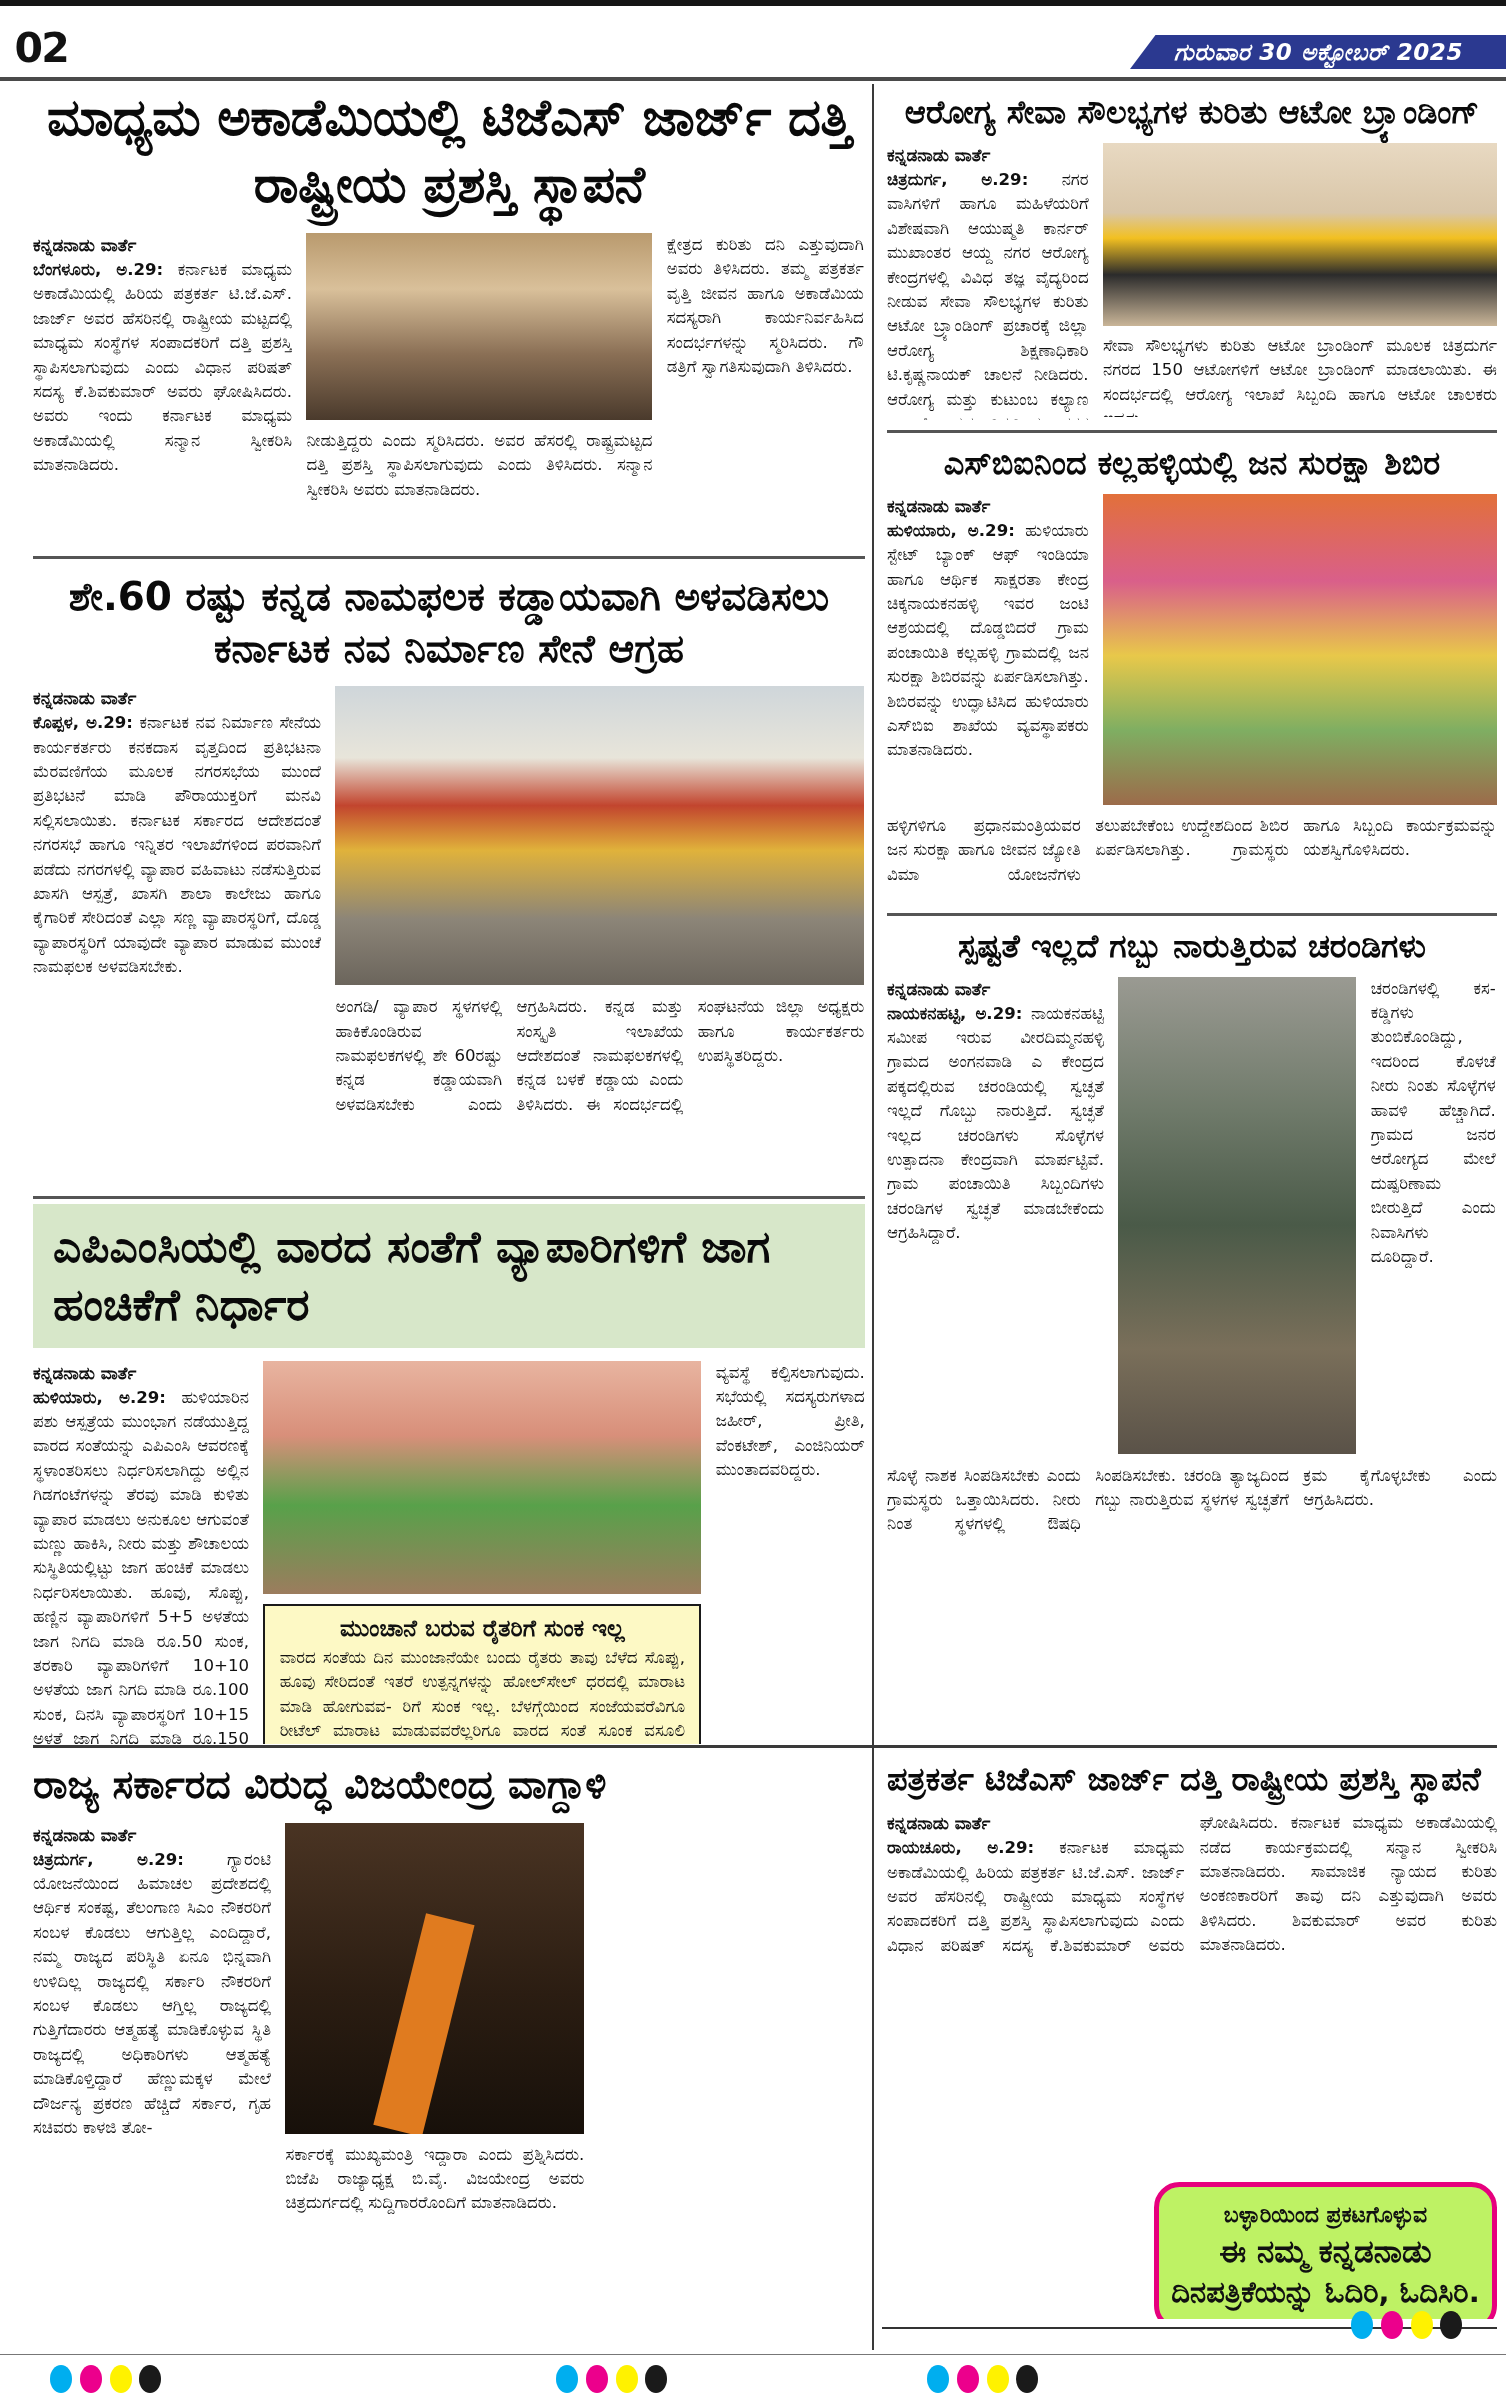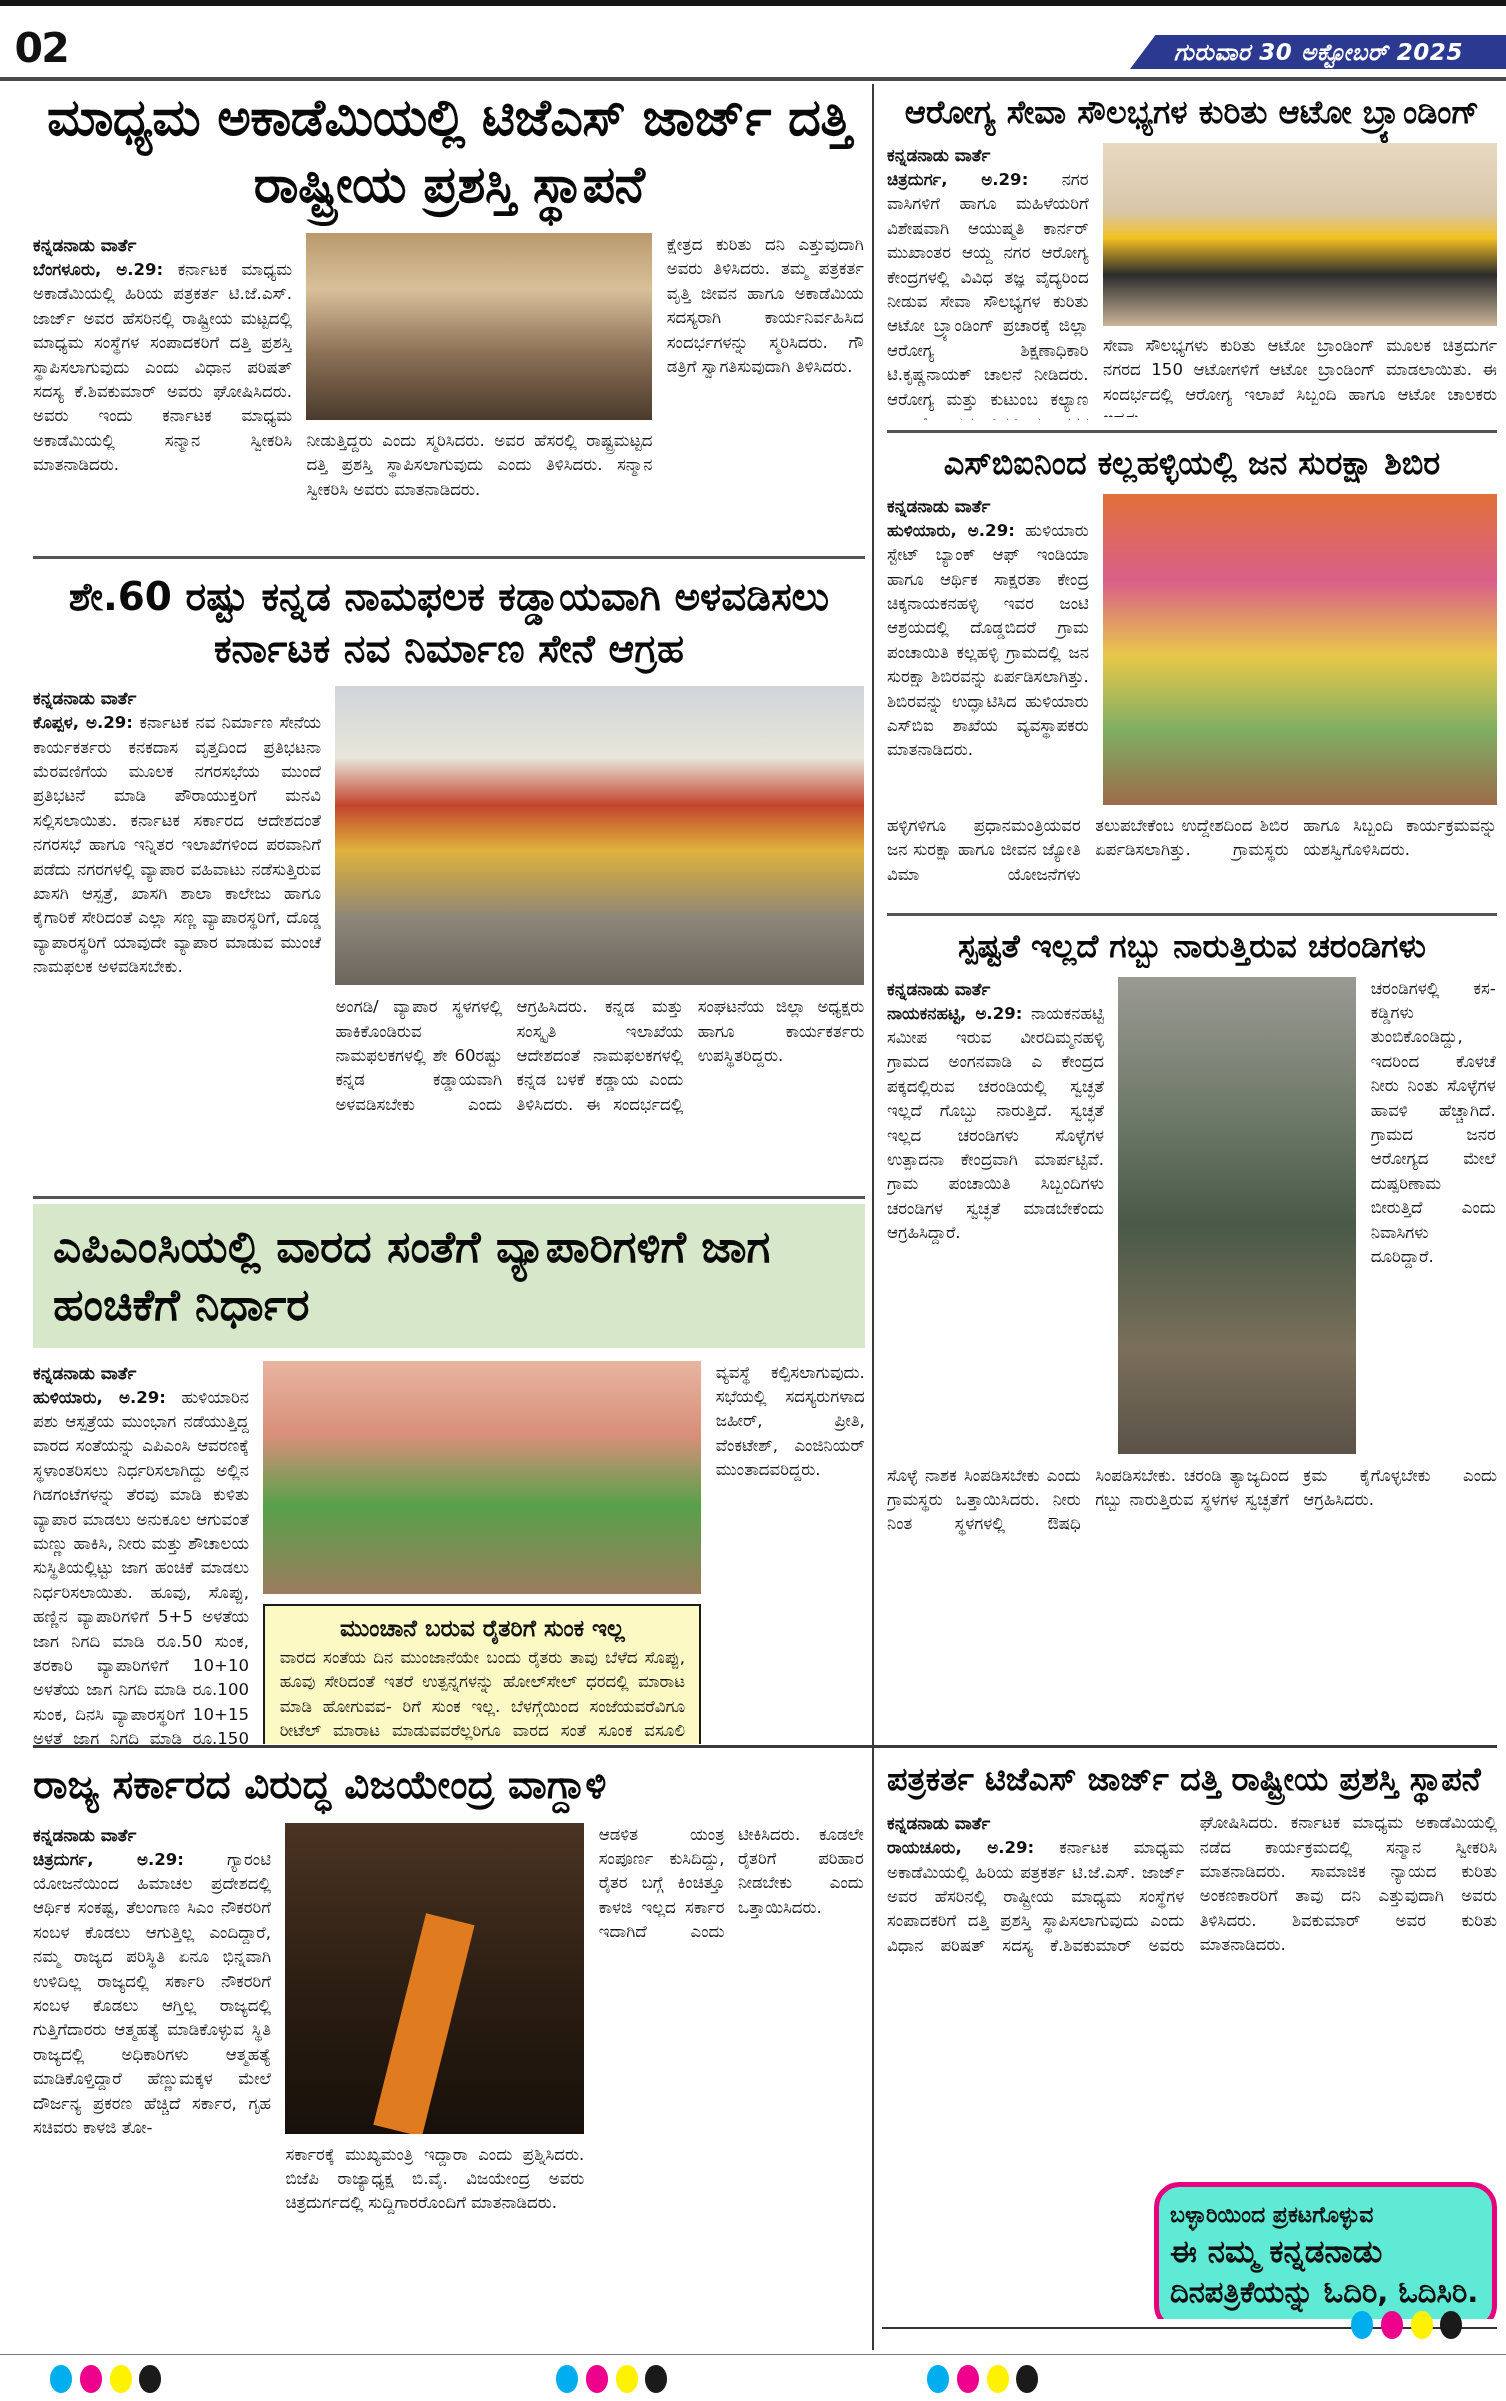--- a/index.html
+++ b/index.html
@@ -29,22 +29,22 @@
   .col{font-size:16.6px;line-height:1.47;text-align:justify;overflow:hidden;}
   .byline{font-weight:800;font-size:17px;display:block;}
   .dateline{font-weight:800;}
   .flexrow{display:flex;gap:14.4px;}
   .clip{overflow:hidden;}
   
   .green-head{background:#d7e7c9;padding:14.4px 20px;}
   .green-head .headline-lg{font-size:44px;}
   .yellow-box{border:2.2px solid #1a1a1a;background:#fdf9c5;padding:9px 14.4px;}
   .yellow-box-title{font-weight:800;font-size:23px;text-align:center;margin-bottom:4.4px;}
-  .promo-box{border:5.5px solid #e6007e;border-radius:25.5px;background:#5eead4;
-             width:311px;padding:15.5px 11px;text-align:left;font-weight:800;margin-left:auto;}
+  .promo-box{border:5.5px solid #e6007e;border-radius:25.5px;background:#bef264;
+             width:311px;padding:15.5px 11px;text-align:center;font-weight:800;margin-left:auto;}
   .promo-l1{font-size:22px;}
   .promo-l2{font-size:31px;margin:5.5px 0;}
   .promo-l3{font-size:29px;}
   
   .photo{position:relative;overflow:hidden;background:#999;}
   .photo-a{background:linear-gradient(180deg,#b99a6e 0%,#d9c09a 30%,#8a6f55 65%,#4a3a2c 100%);}
   .photo-b{background:linear-gradient(180deg,#cfd6da 0%,#e8e5da 24%,#c2452e 40%,#e0b23b 55%,#8c8578 78%,#6b655c 100%);}
   .photo-c{background:linear-gradient(180deg,#e8b4a0 0%,#d88f7a 32%,#58a14a 62%,#9c7c5e 100%);}
   .photo-d{background:linear-gradient(180deg,#4a3423 0%,#2b1d12 55%,#17100a 100%);}
   .photo-d .sash{position:absolute;left:38%;top:30%;width:50px;height:70%;background:#e07b1f;transform:rotate(14deg);}
@@ -139,21 +139,20 @@
         <span class="byline">ಕನ್ನಡನಾಡು ವಾರ್ತೆ</span>
         <span class="dateline">ಚಿತ್ರದುರ್ಗ, ಅ.29:</span>
         <span>ಗ್ಯಾರಂಟಿ ಯೋಜನೆಯಿಂದ ಹಿಮಾಚಲ ಪ್ರದೇಶದಲ್ಲಿ ಆರ್ಥಿಕ ಸಂಕಷ್ಟ, ತೆಲಂಗಾಣ ಸಿಎಂ ನೌಕರರಿಗೆ ಸಂಬಳ ಕೊಡಲು ಆಗುತ್ತಿಲ್ಲ ಎಂದಿದ್ದಾರೆ, ನಮ್ಮ ರಾಜ್ಯದ ಪರಿಸ್ಥಿತಿ ಏನೂ ಭಿನ್ನವಾಗಿ ಉಳಿದಿಲ್ಲ ರಾಜ್ಯದಲ್ಲಿ ಸರ್ಕಾರಿ ನೌಕರರಿಗೆ ಸಂಬಳ ಕೊಡಲು ಆಗ್ತಿಲ್ಲ ರಾಜ್ಯದಲ್ಲಿ ಗುತ್ತಿಗೆದಾರರು ಆತ್ಮಹತ್ಯೆ ಮಾಡಿಕೊಳ್ಳುವ ಸ್ಥಿತಿ ರಾಜ್ಯದಲ್ಲಿ ಅಧಿಕಾರಿಗಳು ಆತ್ಮಹತ್ಯೆ ಮಾಡಿಕೊಳ್ತಿದ್ದಾರೆ ಹೆಣ್ಣುಮಕ್ಕಳ ಮೇಲೆ ದೌರ್ಜನ್ಯ ಪ್ರಕರಣ ಹೆಚ್ಚಿದೆ ಸರ್ಕಾರ, ಗೃಹ ಸಚಿವರು ಕಾಳಜಿ ತೋ-</span>
       </div>
       <div style="width:299px;">
         <div class="photo photo-d" style="width:299px;height:311px;">
           <div class="sash"></div>
         </div>
         <div class="col" style="height:189px;margin-top:9px;">ಸರ್ಕಾರಕ್ಕೆ ಮುಖ್ಯಮಂತ್ರಿ ಇದ್ದಾರಾ ಎಂದು ಪ್ರಶ್ನಿಸಿದರು. ಬಿಜೆಪಿ ರಾಜ್ಯಾಧ್ಯಕ್ಷ ಬಿ.ವೈ. ವಿಜಯೇಂದ್ರ ಅವರು ಚಿತ್ರದುರ್ಗದಲ್ಲಿ ಸುದ್ದಿಗಾರರೊಂದಿಗೆ ಮಾತನಾಡಿದರು.</div>
       </div>
-      <div class="col clip" style="width:265px;column-count:2;column-gap:13.3px;">ಆಡಳಿತ ಯಂತ್ರ ಸಂಪೂರ್ಣ ಕುಸಿದಿದ್ದು, ರೈತರ ಬಗ್ಗೆ ಕಿಂಚಿತ್ತೂ ಕಾಳಜಿ ಇಲ್ಲದ ಸರ್ಕಾರ ಇದಾಗಿದೆ ಎಂದು ಟೀಕಿಸಿದರು. ಕೂಡಲೇ ರೈತರಿಗೆ ಪರಿಹಾರ ನೀಡಬೇಕು ಎಂದು ಒತ್ತಾಯಿಸಿದರು.</div>
     </div>
   </div>
 
   <div class="abs clip" style="left:887px;top:92px;width:610px;height:1660px;">
 
     <div>
       <div class="headline-md" style="text-align:center;">ಆರೋಗ್ಯ ಸೇವಾ ಸೌಲಭ್ಯಗಳ ಕುರಿತು ಆಟೋ ಬ್ರ್ಯಾಂಡಿಂಗ್</div>
       <div class="flexrow" style="margin-top:11px;height:277px;">
         <div class="col" style="width:202px;">
           <span class="byline">ಕನ್ನಡನಾಡು ವಾರ್ತೆ</span>

